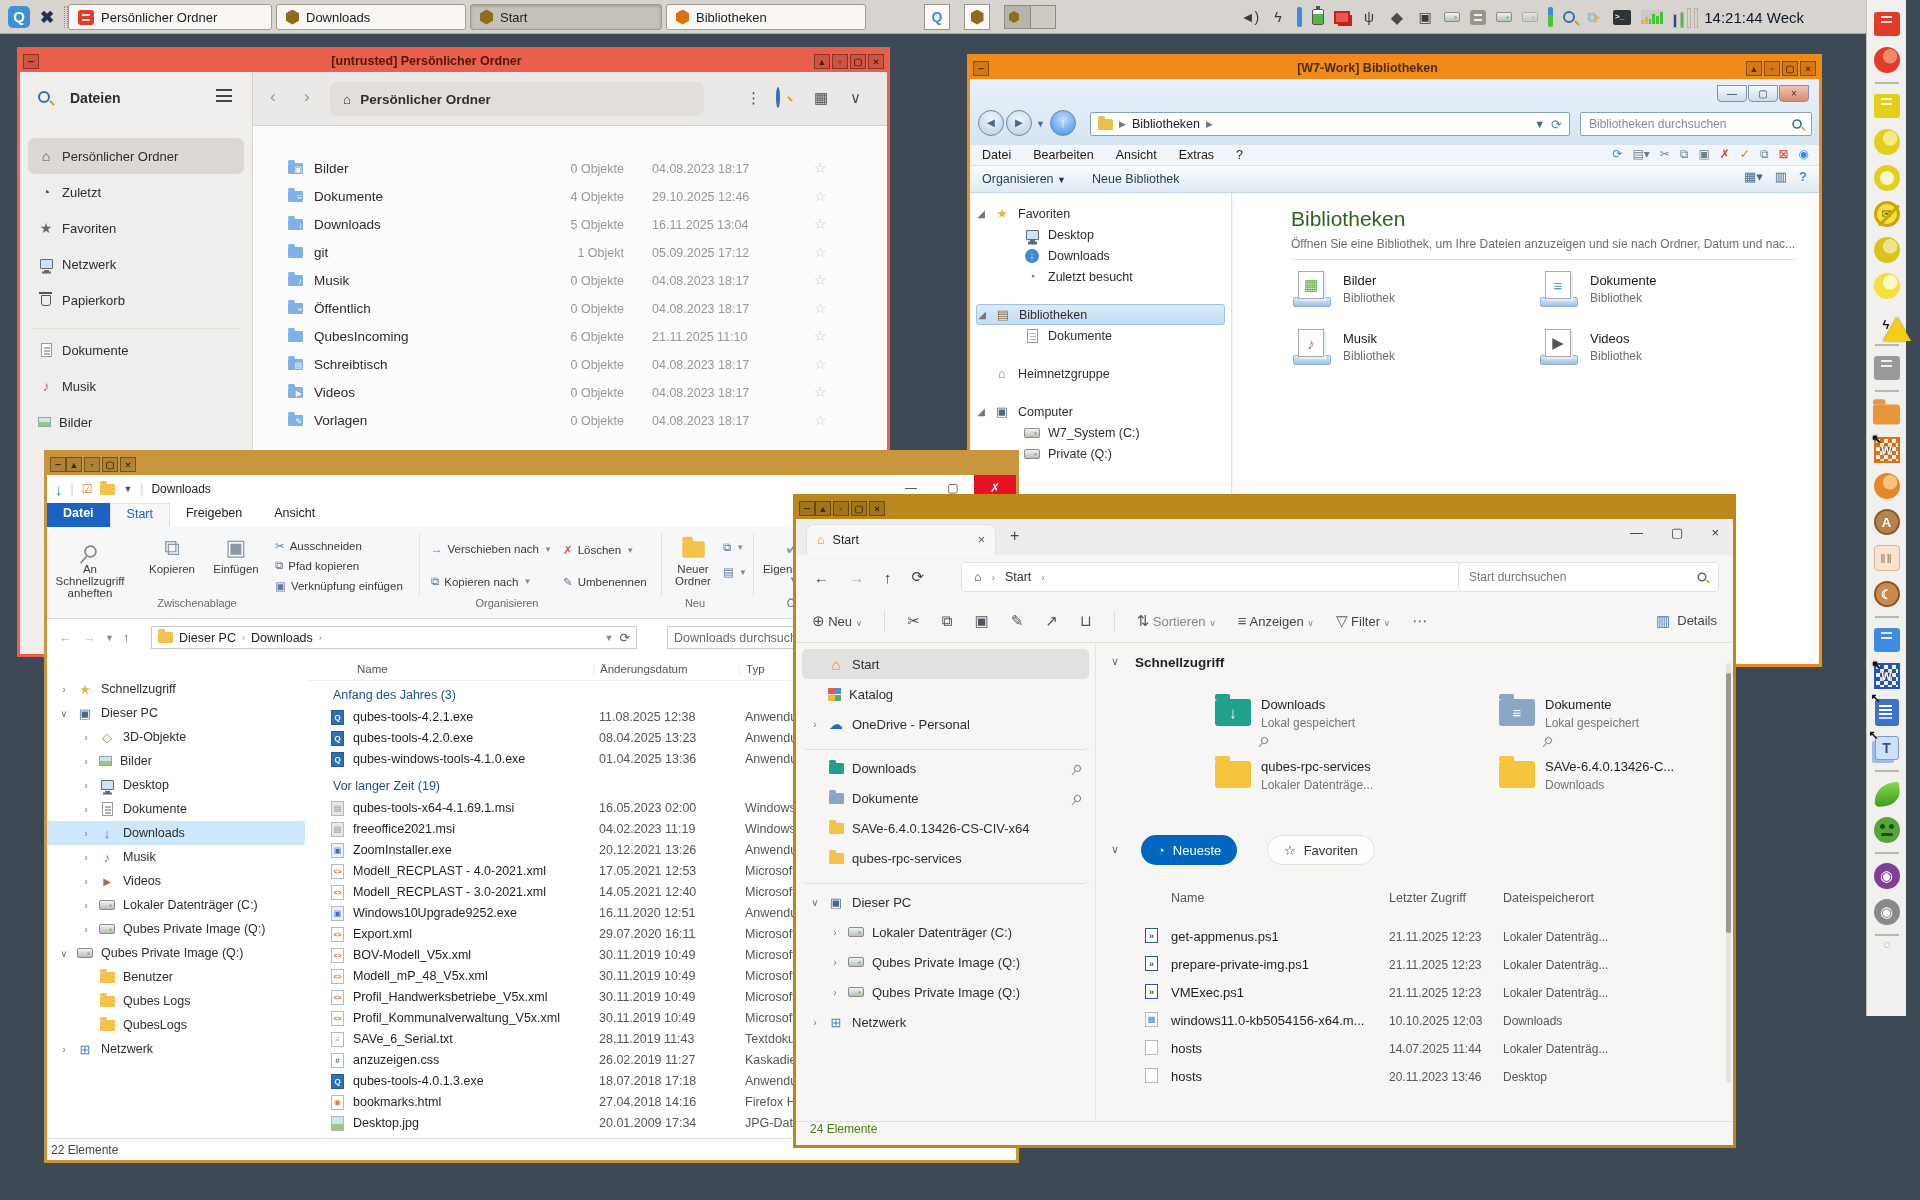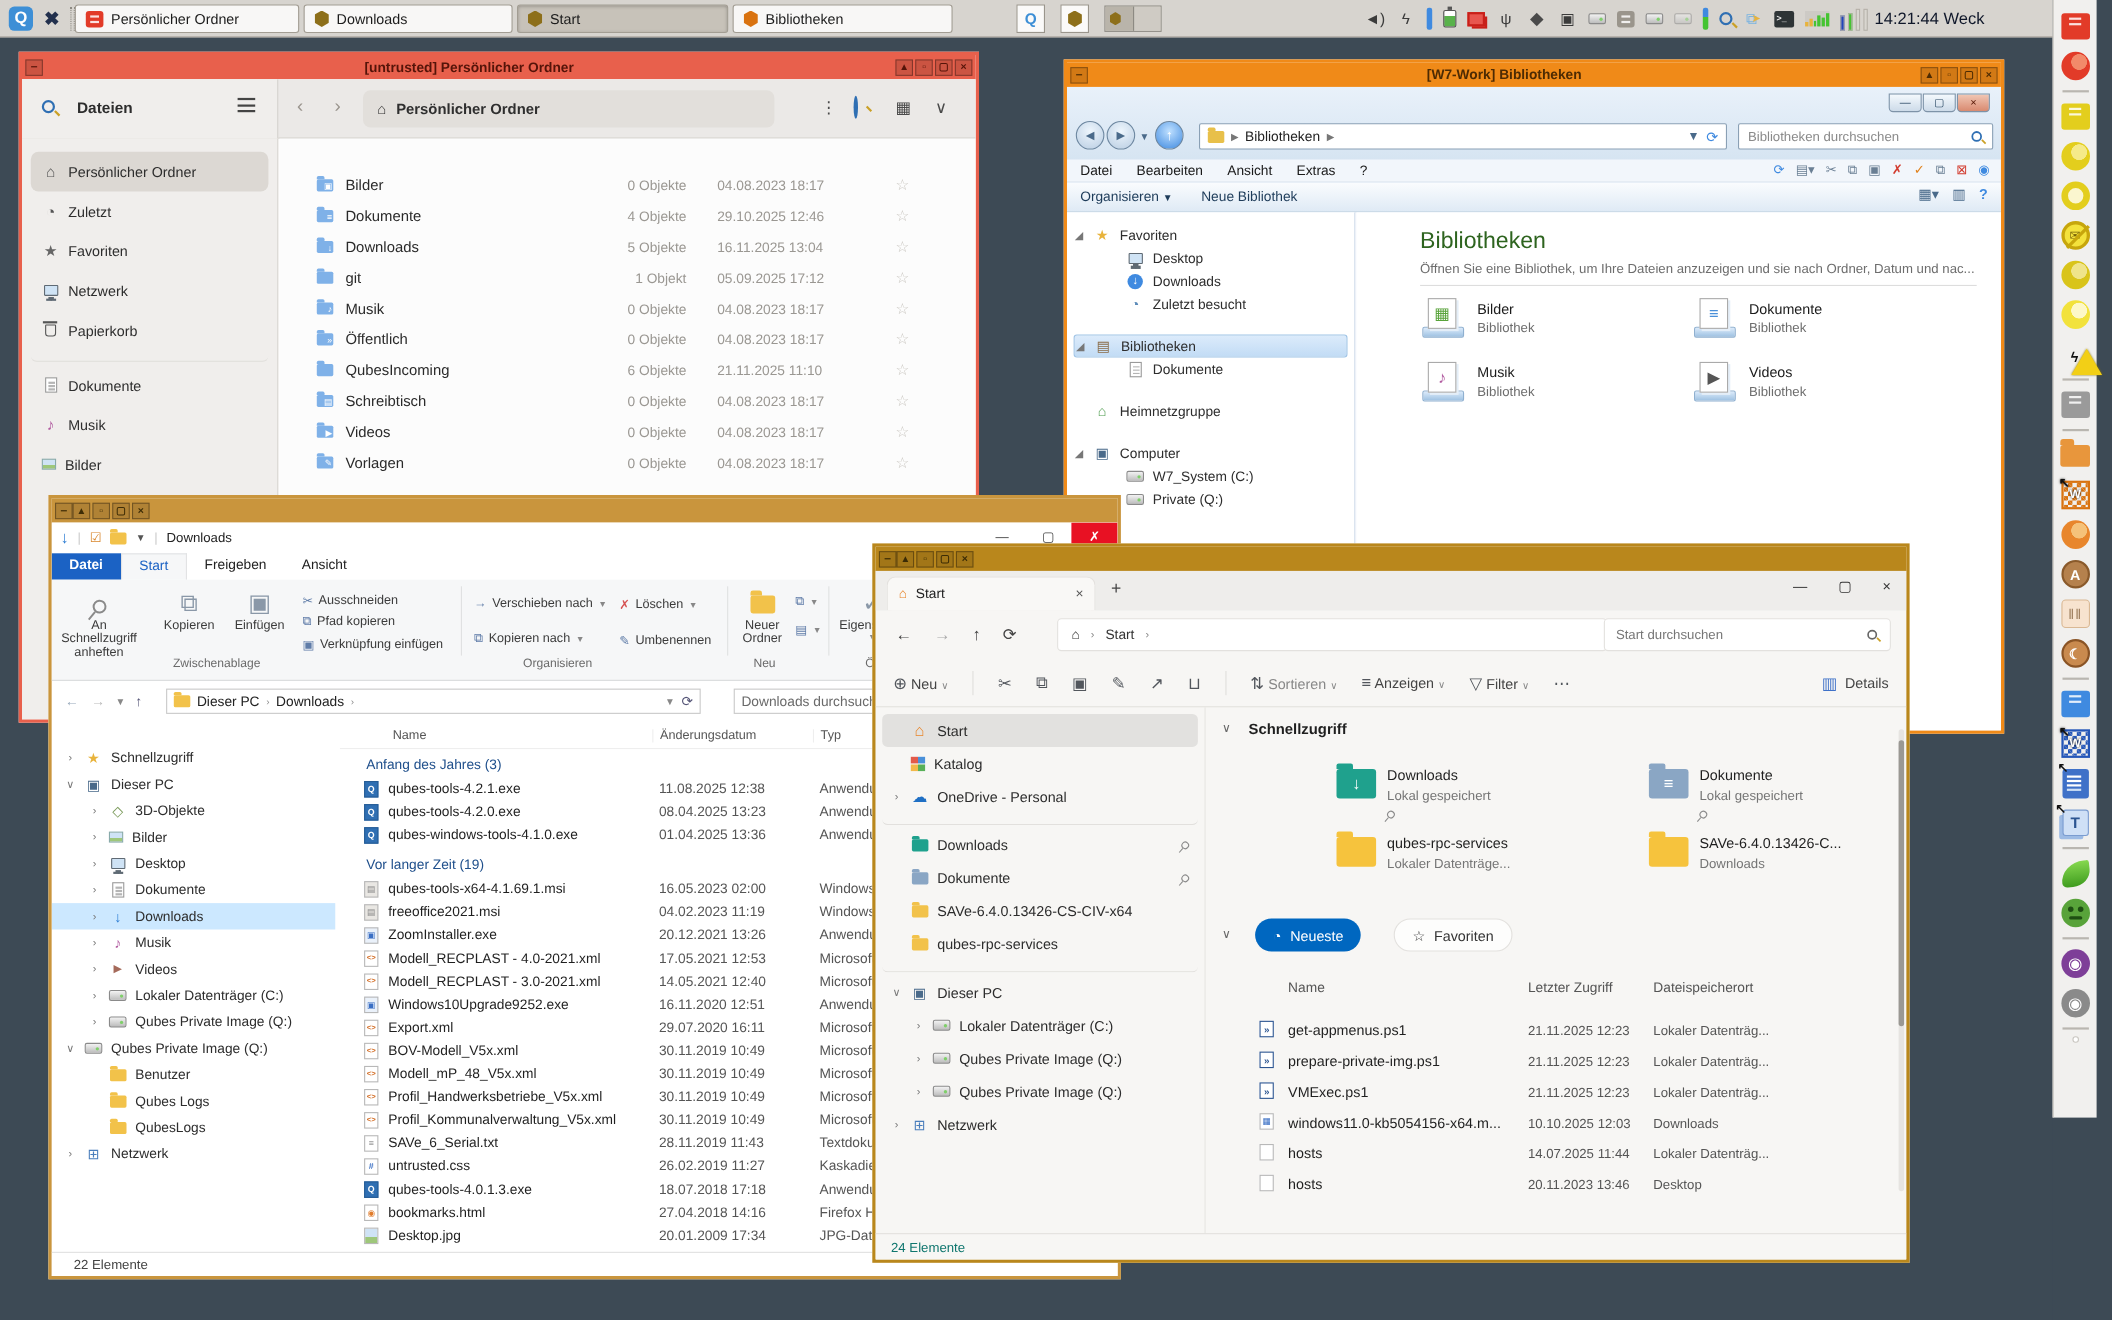--- a/index.html
+++ b/index.html
@@ -186,21 +186,21 @@
 .fi[data-fk="q"]::before{content:"Q"}
 .fi[data-fk="msi"]{background:#e9e7e3}.fi[data-fk="msi"]::before{content:"▤";color:#8a8a8a}
 .fi[data-fk="xml"]::before{content:"<>";color:#d2691e;font-weight:bold;font-size:7px}
 .fi[data-fk="exe"]{background:#eaf1fa}.fi[data-fk="exe"]::before{content:"▣";color:#3a6fc4}
 .fi[data-fk="txt"]::before{content:"≡";color:#9a9a9a}
 .fi[data-fk="css"]::before{content:"#";color:#3a6fc4;font-weight:bold}
 .fi[data-fk="html"]::before{content:"◉";color:#e07b2a}
 .fi[data-fk="jpg"]{background:linear-gradient(#cfe3f5 55%,#9ec77a 45%)}
 .fi[data-fk="ps1"]{border-color:#2c5591}.fi[data-fk="ps1"]::before{content:"»";color:#2c5591;font-weight:bold;font-size:9px}
 .fi[data-fk="msu"]::before{content:"▦";color:#3a6fc4}
-#t-status{position:absolute;left:0;bottom:0;right:0;height:22px;border-top:1px solid #e0e0e0;font-size:12px;color:#444;display:flex;align-items:center;padding:0 20px;background:#fff}
+#t-status{position:absolute;left:0;bottom:0;right:0;height:22px;border-top:1px solid #e0e0e0;font-size:12px;color:#444;display:flex;align-items:center;padding:0 4px;background:#fff}
 
 #e-win{--qc:#b9871c;--qt:#3a2b05;left:793px;top:494px;width:943px;height:654px;z-index:13}
 #e-body{position:absolute;inset:0;background:#f7f6f4}
 #e-tabs{position:absolute;left:0;top:0;right:0;height:36px;background:#eeedeb}
 #e-tab{position:absolute;left:10px;top:5px;width:190px;height:31px;background:#f9f8f6;border:1px solid #e3e1de;border-bottom:none;border-radius:8px 8px 0 0;display:flex;align-items:center;gap:8px;padding:0 10px;font-size:12.5px}
 #e-plus{position:absolute;left:214px;top:8px;font-size:16px;color:#444}
 #e-wbtn{position:absolute;right:14px;top:6px;display:flex;gap:28px;font-size:13px;color:#333}
 #e-nav{position:absolute;left:0;top:36px;right:0;height:44px;display:flex;align-items:center;gap:20px;padding:0 18px;font-size:15px;color:#444}
 #e-abox{position:absolute;left:165px;top:7px;width:500px;height:30px;background:#fff;border:1px solid #e3e1de;border-radius:4px;display:flex;align-items:center;gap:10px;padding:0 12px;font-size:12.5px;color:#333}
 #e-sbox{position:absolute;right:14px;top:7px;width:261px;height:30px;background:#fff;border:1px solid #e3e1de;border-radius:4px;display:flex;align-items:center;padding:0 10px;font-size:12px;color:#767676}
@@ -228,21 +228,21 @@
 #e-cols{position:absolute;font-size:12.5px;color:#555}
 #e-cols span{position:absolute;top:0;white-space:nowrap}
 #e-rows{position:absolute;left:0;right:14px}
 .e-row{position:relative;height:28px}
 .e-row .fi{left:48px;top:5px}
 .e-row .nm{position:absolute;left:74px;top:6px;font-size:13px;color:#1f1f1f;white-space:nowrap}
 .e-row .dt{position:absolute;left:292px;top:7px;font-size:12px;color:#555}
 .e-row .or{position:absolute;left:406px;top:7px;font-size:12px;color:#555}
 #e-scroll{position:absolute;right:2px;top:20px;width:5px;height:420px;background:#e6e4e1;border-radius:3px}
 #e-thumb{position:absolute;left:0;top:10px;width:5px;height:260px;background:#9a9893;border-radius:3px}
-#e-status{position:absolute;left:0;bottom:0;right:0;height:24px;border-top:1px solid #e3e1de;display:flex;align-items:center;padding:0 14px;font-size:12px;color:#0f766e;background:#f7f6f4}
+#e-status{position:absolute;left:0;bottom:0;right:0;height:24px;border-top:1px solid #e3e1de;display:flex;align-items:flex-start;padding:0 14px;font-size:12px;color:#4d7c0f;background:#f7f6f4}
 
 .si .ic[data-k="home"]::before{content:"⌂";color:#555}
 .si .ic[data-k="clock"]::before{content:"◔";color:#555}
 .si .ic[data-k="star"]::before{content:"★";color:#666}
 .si .ic[data-k="note"]::before{content:"♪";color:#b15ba0}
 .si .ic[data-k="qa"]::before{content:"★";color:#e8b33c}
 .si .ic[data-k="pc"]::before{content:"▣";color:#4a6a8a}
 .si .ic[data-k="d3"]::before{content:"◇";color:#7a9a5a}
 .si .ic[data-k="vid"]::before{content:"▶";color:#a56a5a;font-size:10px}
 .si .ic[data-k="dl"]::before{content:"↓";color:#2b7cd3;font-weight:bold}
@@ -1021,21 +1021,21 @@
 
             <div class="t-row">
               <span class="fi" data-fk="txt"></span>
               <span class="nm">SAVe_6_Serial.txt</span>
               <span class="dt">28.11.2019 11:43</span>
               <span class="tp">Textdoku...</span>
             </div>
 
             <div class="t-row">
               <span class="fi" data-fk="css"></span>
-              <span class="nm">untrusted.css</span>
+              <span class="nm">anzuzeigen.css</span>
               <span class="dt">26.02.2019 11:27</span>
               <span class="tp">Kaskadier...</span>
             </div>
 
             <div class="t-row">
               <span class="fi" data-fk="q"></span>
               <span class="nm">qubes-tools-4.0.1.3.exe</span>
               <span class="dt">18.07.2018 17:18</span>
               <span class="tp">Anwendu...</span>
             </div>

